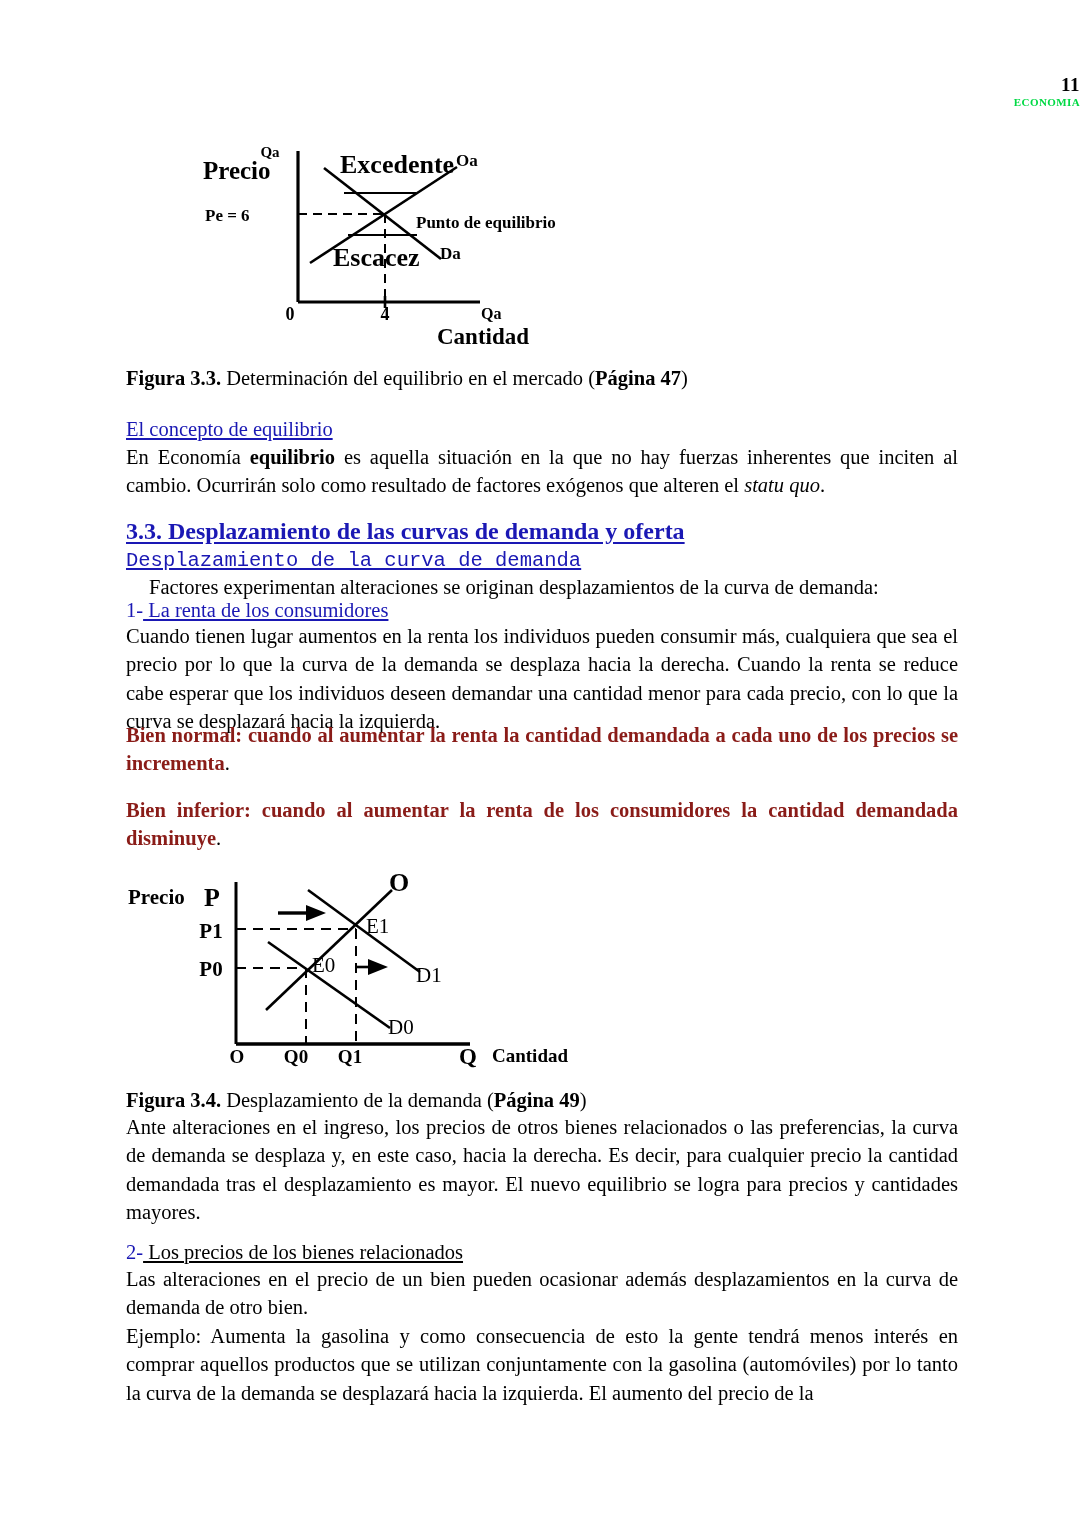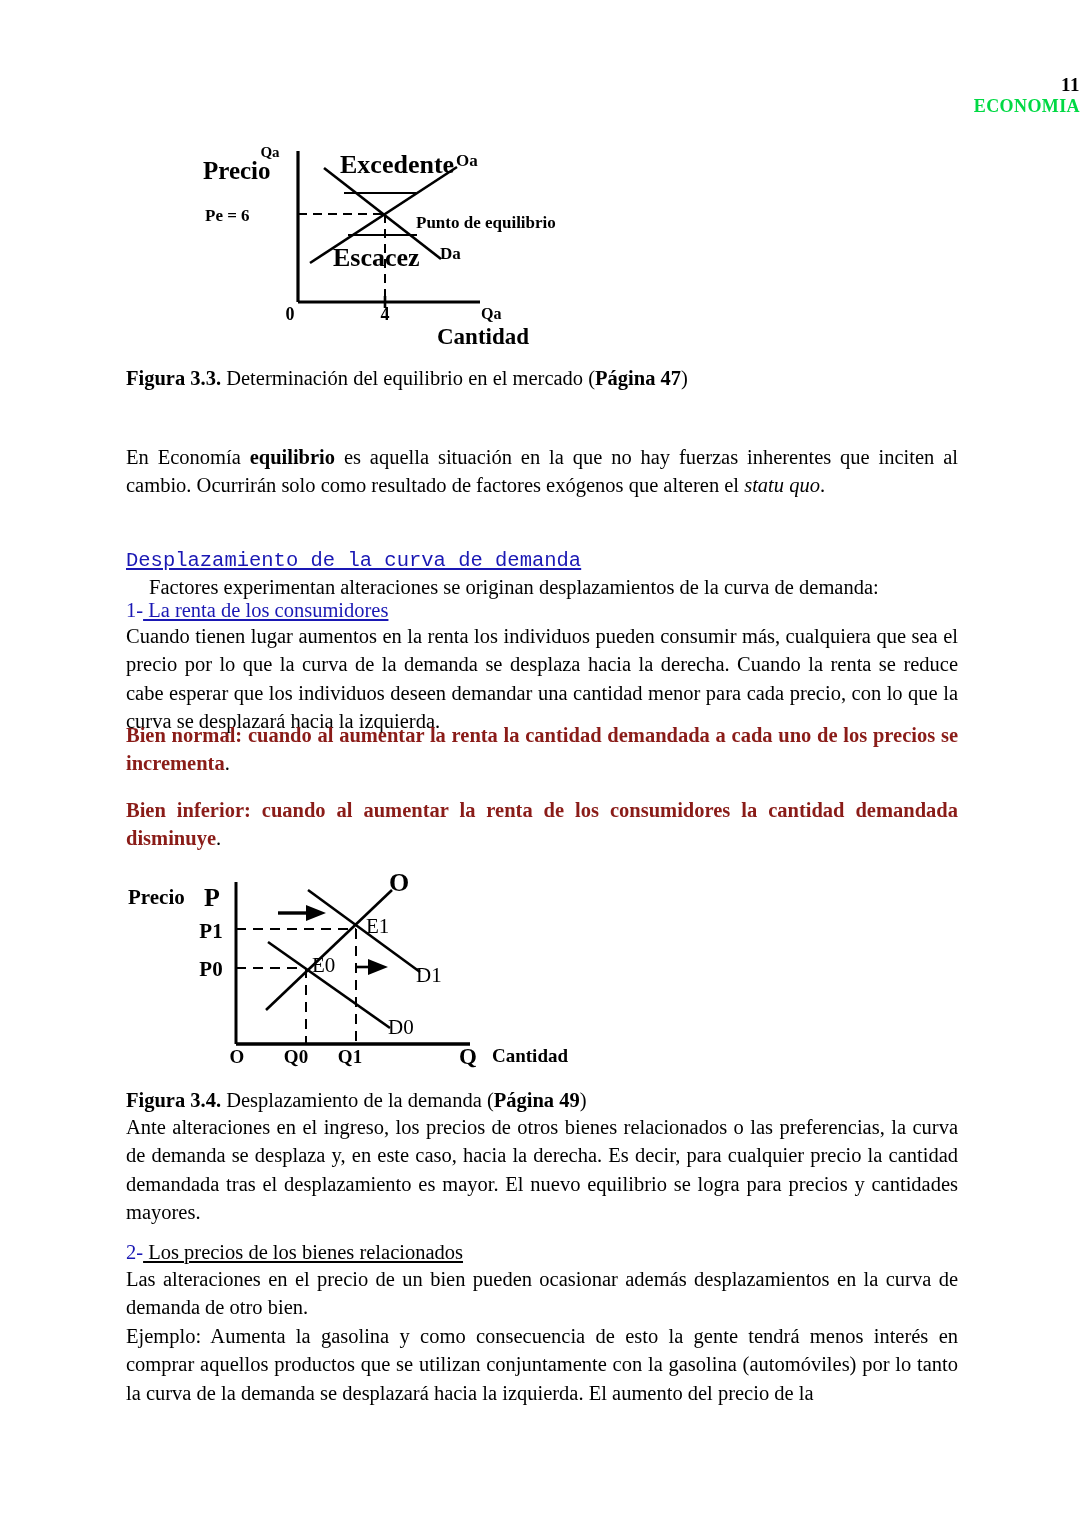--- a/index.html
+++ b/index.html
@@ -32,21 +32,21 @@
     text-align: right;
   }
   .hdr-pagenum {
     top: 74px;
     font-size: 19px;
     font-weight: bold;
     letter-spacing: 0.5px;
   }
   .hdr-subject {
     top: 96px;
-    font-size: 18px;
+    font-size: 11px;
     font-weight: bold;
     letter-spacing: 0.4px;
   }
 
   
   .fig {
     position: absolute;
   }
   .fig svg { display: block; }
 
@@ -145,23 +145,25 @@
         <tspan>Qa</tspan>
       </text>
       <text x="252" y="209" font-family="Liberation Serif, serif" font-size="23" font-weight="bold">
         <tspan>Cantidad</tspan>
       </text>
     </svg>
   </div>
 
   <div class="tblk" style="top:364px;"><span class="cap-b">Figura 3.3.</span><span> Determinación del equilibrio en el mercado (</span><span class="cap-b">Página 47</span><span>)</span></div>
 
+  <div class="tblk" style="top:415px;"><span class="blue-u" style="color: rgb(26, 24, 180);">El concepto de equilibrio</span></div>
 
   <div class="tblk just" style="top:443px;"><span>En Economía </span><b class="s">equilibrio</b><span> es aquella situación en la que no hay fuerzas inherentes que inciten al cambio. Ocurrirán solo como resultado de factores exógenos que alteren el </span><i class="s">statu quo</i><span>.</span></div>
 
+  <div class="tblk" style="top:516px;"><span class="h-sec" style="color: rgb(26, 24, 180);">3.3. Desplazamiento de las curvas de demanda y oferta</span></div>
 
   <div class="tblk" style="top:547px;font-family:Liberation Mono, monospace;"><span class="blue-u" style="color: rgb(26, 24, 180);">Desplazamiento de la curva de demanda</span></div>
 
   <div class="tblk" style="top:573px;margin-left:23px;"><span>Factores experimentan alteraciones se originan desplazamientos de la curva de demanda:</span></div>
 
   <div class="tblk" style="top:596px;"><span class="blue" style="color: rgb(26, 24, 180);">1-</span><span class="blue-u" style="color: rgb(26, 24, 180);"> La renta de los consumidores</span></div>
 
   <div class="tblk just" style="top:622px;"><span>Cuando tienen lugar  aumentos en la renta los individuos pueden consumir más, cualquiera que sea el precio por lo que la curva de la demanda se desplaza hacia la derecha. Cuando la renta se reduce cabe esperar que los individuos deseen demandar una cantidad menor para cada precio, con lo que la curva se desplazará hacia la izquierda.</span></div>
 
   <div class="tblk just" style="top:796px;"><span class="maroon" style="color: rgb(138, 28, 24);">Bien inferior: cuando al aumentar la renta de los consumidores la cantidad demandada disminuye</span><span>.</span></div>

